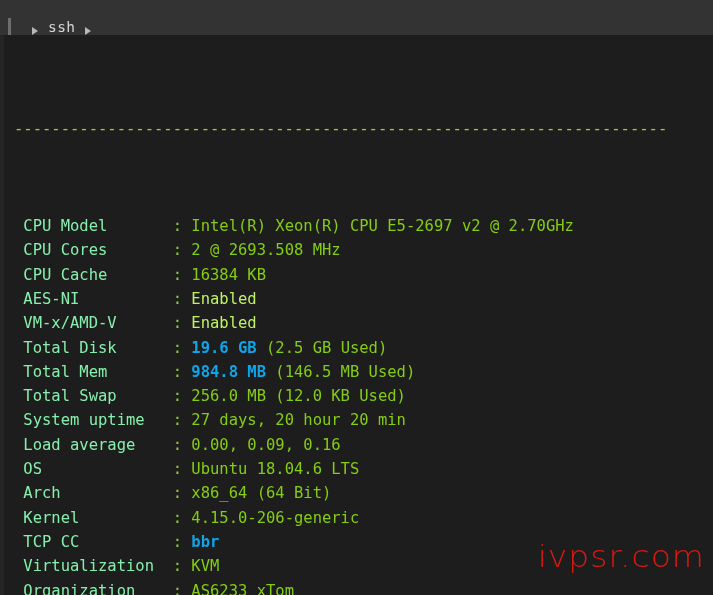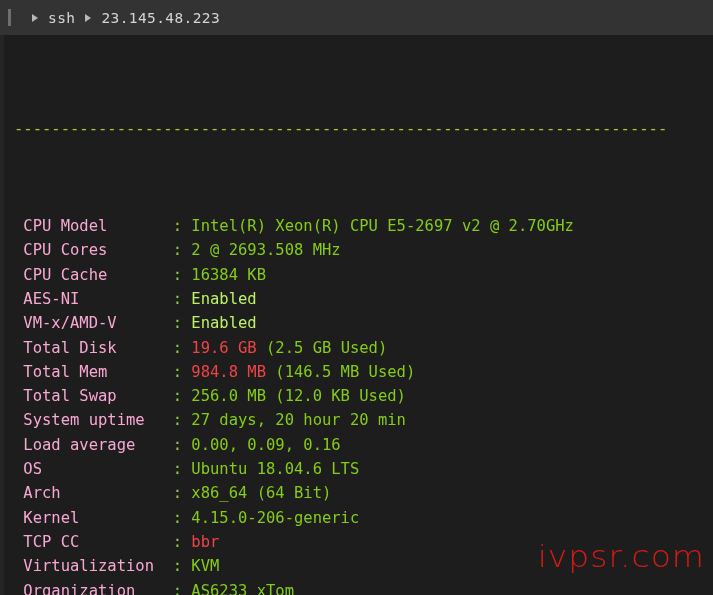--- a/index.html
+++ b/index.html
@@ -24,21 +24,21 @@
     display: flex;
     flex-direction: column;
   }
 
   
   .titlebar {
     height: 35px;
     min-height: 35px;
     background: #333333;
     display: flex;
-    align-items: center;
+    align-items: flex-end;
     padding-left: 8px;
     box-sizing: border-box;
   }
   .tb-bar {
     display: inline-block;
     width: 3px;
     height: 17px;
     background: #6e6e6e;
     margin-right: 11px;
   }
@@ -80,25 +80,25 @@
     right: 0;
     bottom: 0;
     font-size: 15.5px;
     line-height: 24.3px;
     white-space: pre;
   }
 
   .line { white-space: pre; }
   .rule { color: #a5c92a; letter-spacing: 0px; }
 
-  .label { color: #f9a8d4; }
+  .label { color: #86efac; }
   .sep   { color: #8fce3f; }
   .val-cyan   { color: #84cc16; }
   .val-green  { color: #bef264; }
-  .val-yellow { color: #ef4444; }
+  .val-yellow { color: #0ea5e9; font-weight: bold; }
 
   
   .rule-top { padding-top: 9px; }
 
   
   .watermark {
     position: absolute;
     right: 8px;
     bottom: 23px;
     color: #e01b14;
@@ -115,21 +115,20 @@
 </head>
 <body>
 
 <div class="window">
 
   <div class="titlebar">
     <span class="tb-bar"></span>
     <span class="tb-caret"></span>
     <span class="tb-text">ssh</span>
     <span class="tb-caret"></span>
-    <span class="tb-text">23.145.48.223</span>
   </div>
 
   <div class="terminal">
     <div class="edge-strip"></div>
 
     <div class="content">
 
       <div class="line rule rule-top">----------------------------------------------------------------------</div>
 
       <div id="info-list"><div class="line"><span class="label"> CPU Model       </span><span class="sep">: </span><span class="val-cyan">Intel(R) Xeon(R) CPU E5-2697 v2 @ 2.70GHz</span></div><div class="line"><span class="label"> CPU Cores       </span><span class="sep">: </span><span class="val-cyan">2 @ 2693.508 MHz</span></div><div class="line"><span class="label"> CPU Cache       </span><span class="sep">: </span><span class="val-cyan">16384 KB</span></div><div class="line"><span class="label"> AES-NI          </span><span class="sep">: </span><span class="val-green">Enabled</span></div><div class="line"><span class="label"> VM-x/AMD-V      </span><span class="sep">: </span><span class="val-green">Enabled</span></div><div class="line"><span class="label"> Total Disk      </span><span class="sep">: </span><span class="val-yellow">19.6 GB</span><span class="val-cyan"> (2.5 GB Used)</span></div><div class="line"><span class="label"> Total Mem       </span><span class="sep">: </span><span class="val-yellow">984.8 MB</span><span class="val-cyan"> (146.5 MB Used)</span></div><div class="line"><span class="label"> Total Swap      </span><span class="sep">: </span><span class="val-cyan">256.0 MB</span><span class="val-cyan"> (12.0 KB Used)</span></div><div class="line"><span class="label"> System uptime   </span><span class="sep">: </span><span class="val-cyan">27 days, 20 hour 20 min</span></div><div class="line"><span class="label"> Load average    </span><span class="sep">: </span><span class="val-cyan">0.00, 0.09, 0.16</span></div><div class="line"><span class="label"> OS              </span><span class="sep">: </span><span class="val-cyan">Ubuntu 18.04.6 LTS</span></div><div class="line"><span class="label"> Arch            </span><span class="sep">: </span><span class="val-cyan">x86_64 (64 Bit)</span></div><div class="line"><span class="label"> Kernel          </span><span class="sep">: </span><span class="val-cyan">4.15.0-206-generic</span></div><div class="line"><span class="label"> TCP CC          </span><span class="sep">: </span><span class="val-yellow">bbr</span></div><div class="line"><span class="label"> Virtualization  </span><span class="sep">: </span><span class="val-cyan">KVM</span></div><div class="line"><span class="label"> Organization    </span><span class="sep">: </span><span class="val-cyan">AS6233 xTom</span></div></div>

